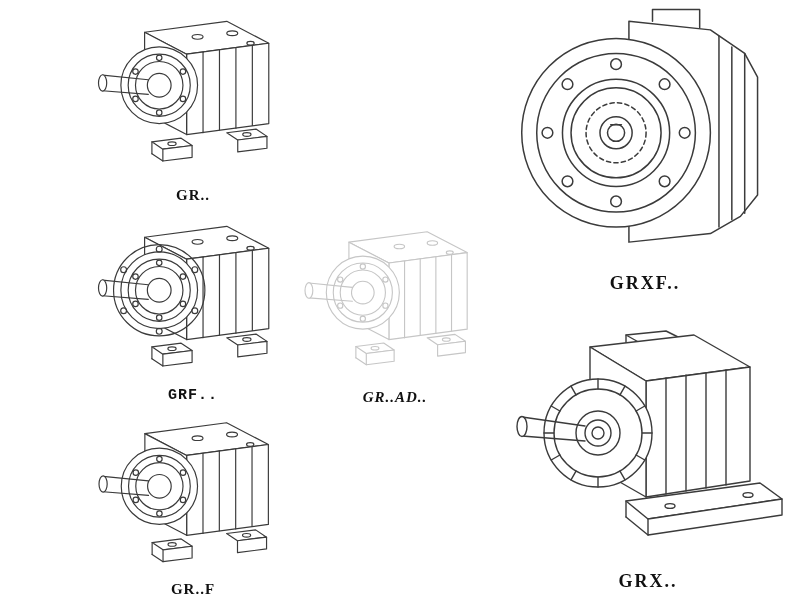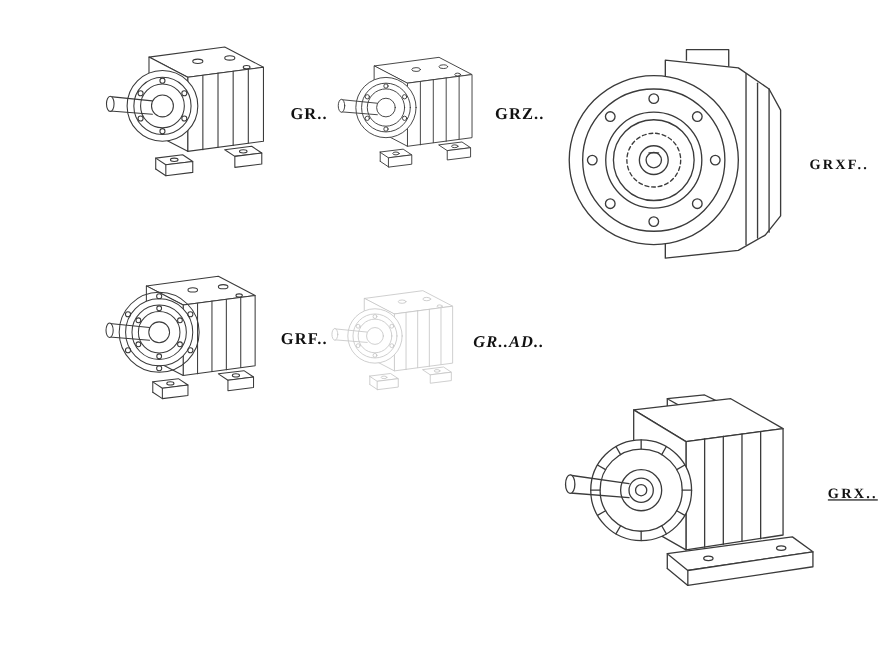--- a/index.html
+++ b/index.html
@@ -7,39 +7,39 @@
     position:relative;
     width:800px;height:600px;
     background:#ffffff;
     overflow:hidden;
     font-family:"Liberation Serif", serif;
   }
   figure.cell{
     position:absolute;
     margin:0;
     display:flex;
-    flex-direction:row;
+    flex-direction:column;
     align-items:center;
     justify-content:space-between;
   }
   .drawing{
     width:100%;
     flex:1 1 auto;
     color:#3b3b3b;
   }
   .drawing.faded{ color:#c6c6c6; }
   figcaption.label{
     font-weight:700;
     font-size:15px;
     letter-spacing:1px;
     color:#111111;
     padding-top:3px;
     white-space:nowrap;
   }
-  figcaption.label.big{ font-size:13px; letter-spacing:2px; }
+  figcaption.label.big{ font-size:18px; letter-spacing:2px; }
   .defs-holder{ position:absolute; width:0; height:0; overflow:hidden; }
 </style>
 </head>
 <body>
 
 <div class="canvas">
 
   <svg class="defs-holder" aria-hidden="true">
     <defs>
 
@@ -175,50 +175,50 @@
     </defs>
   </svg>
 
   <figure class="cell" style="left:88px; top:2px; width:210px; height:202px;">
     <svg class="drawing" viewBox="0 0 230 185">
         <use href="#gbA"></use>
       </svg>
     <figcaption class="label">GR..</figcaption>
   </figure>
 
-  <figure class="cell" style="left:300px; top:2px; width:195px; height:202px;">
-    <svg class="drawing" viewBox="0 0 230 185">
-        <use href="#gbA"></use>
-      </svg>
-    <figcaption class="label">GRZ..</figcaption>
-  </figure>
 
   <figure class="cell" style="left:500px; top:2px; width:290px; height:292px;">
     <svg class="drawing" viewBox="0 0 270 250">
         <use href="#gbFront"></use>
       </svg>
     <figcaption class="label big">GRXF..</figcaption>
   </figure>
 
-  <figure class="cell" style="left:88px; top:212px; width:210px; height:192px;">
+  <figure class="cell" style="left:88px; top:212px; width:210px; height:192px;font-family:Liberation Mono, monospace;">
     <svg class="drawing" viewBox="0 0 230 185">
         <use href="#gbB"></use>
       </svg>
     <figcaption class="label">GRF..</figcaption>
   </figure>
 
   <figure class="cell" style="left:295px; top:214px; width:200px; height:192px;font-style:italic;">
     <svg class="drawing faded" viewBox="0 0 230 185">
         <use href="#gbA"></use>
       </svg>
     <figcaption class="label">GR..AD..</figcaption>
   </figure>
 
-  <figure class="cell" style="left:498px; top:302px; width:300px; height:290px;text-decoration:underline;">
+  <figure class="cell" style="left:498px; top:302px; width:300px; height:290px;">
     <svg class="drawing" viewBox="0 0 300 260">
         <use href="#gbGRX"></use>
       </svg>
     <figcaption class="label big">GRX..</figcaption>
   </figure>
 
+  <figure class="cell" style="left:88px; top:410px; width:210px; height:188px;">
+    <svg class="drawing" viewBox="0 0 230 185">
+        <use href="#gbA"></use>
+      </svg>
+    <figcaption class="label">GR..F</figcaption>
+  </figure>
 
 
 </div>
 
 </body></html>

